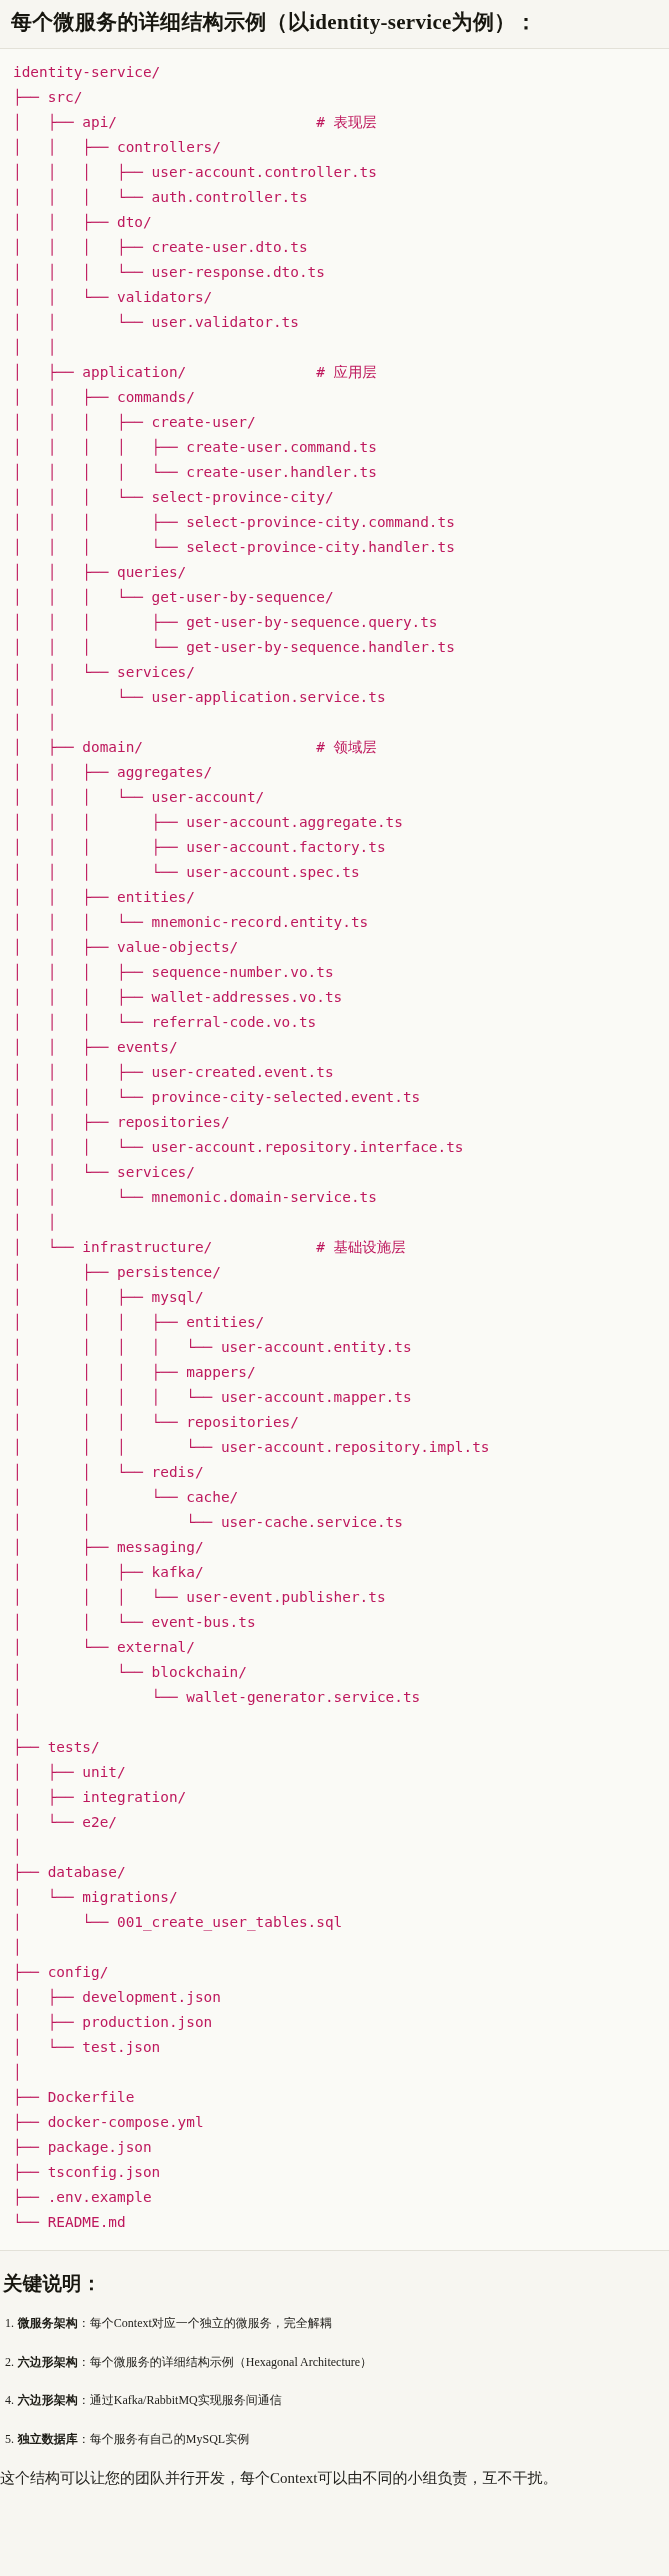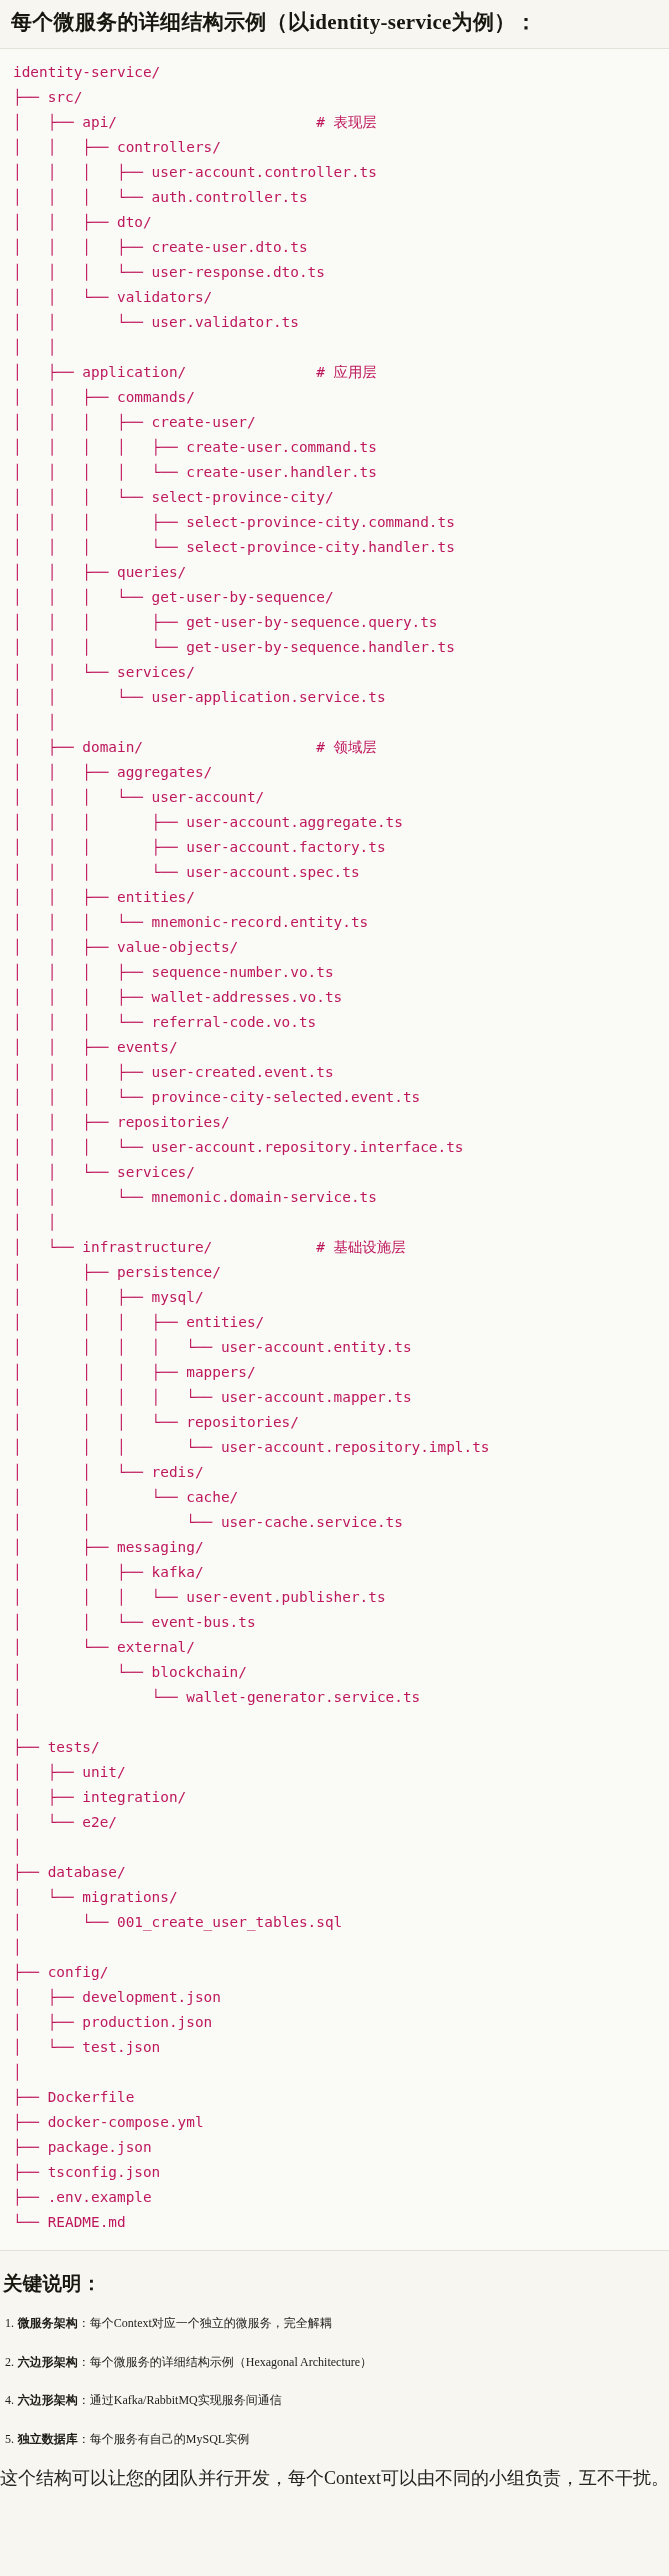--- a/index.html
+++ b/index.html
@@ -55,21 +55,21 @@
     color: #23221e;
   }
   .note-number {
     margin-right: 3.8px;
   }
   .note-label {
     font-weight: bold;
     color: #1b1a14;
   }
   .closing-paragraph {
-    font-size: 18px;
+    font-size: 15px;
     line-height: 22.5px;
     margin: 17.5px 0 0 0;
     color: #23221e;
   }
 </style>
 </head>
 <body>
 
 <h2 class="page-title">每个微服务的详细结构示例（以identity-service为例）：</h2>
 

